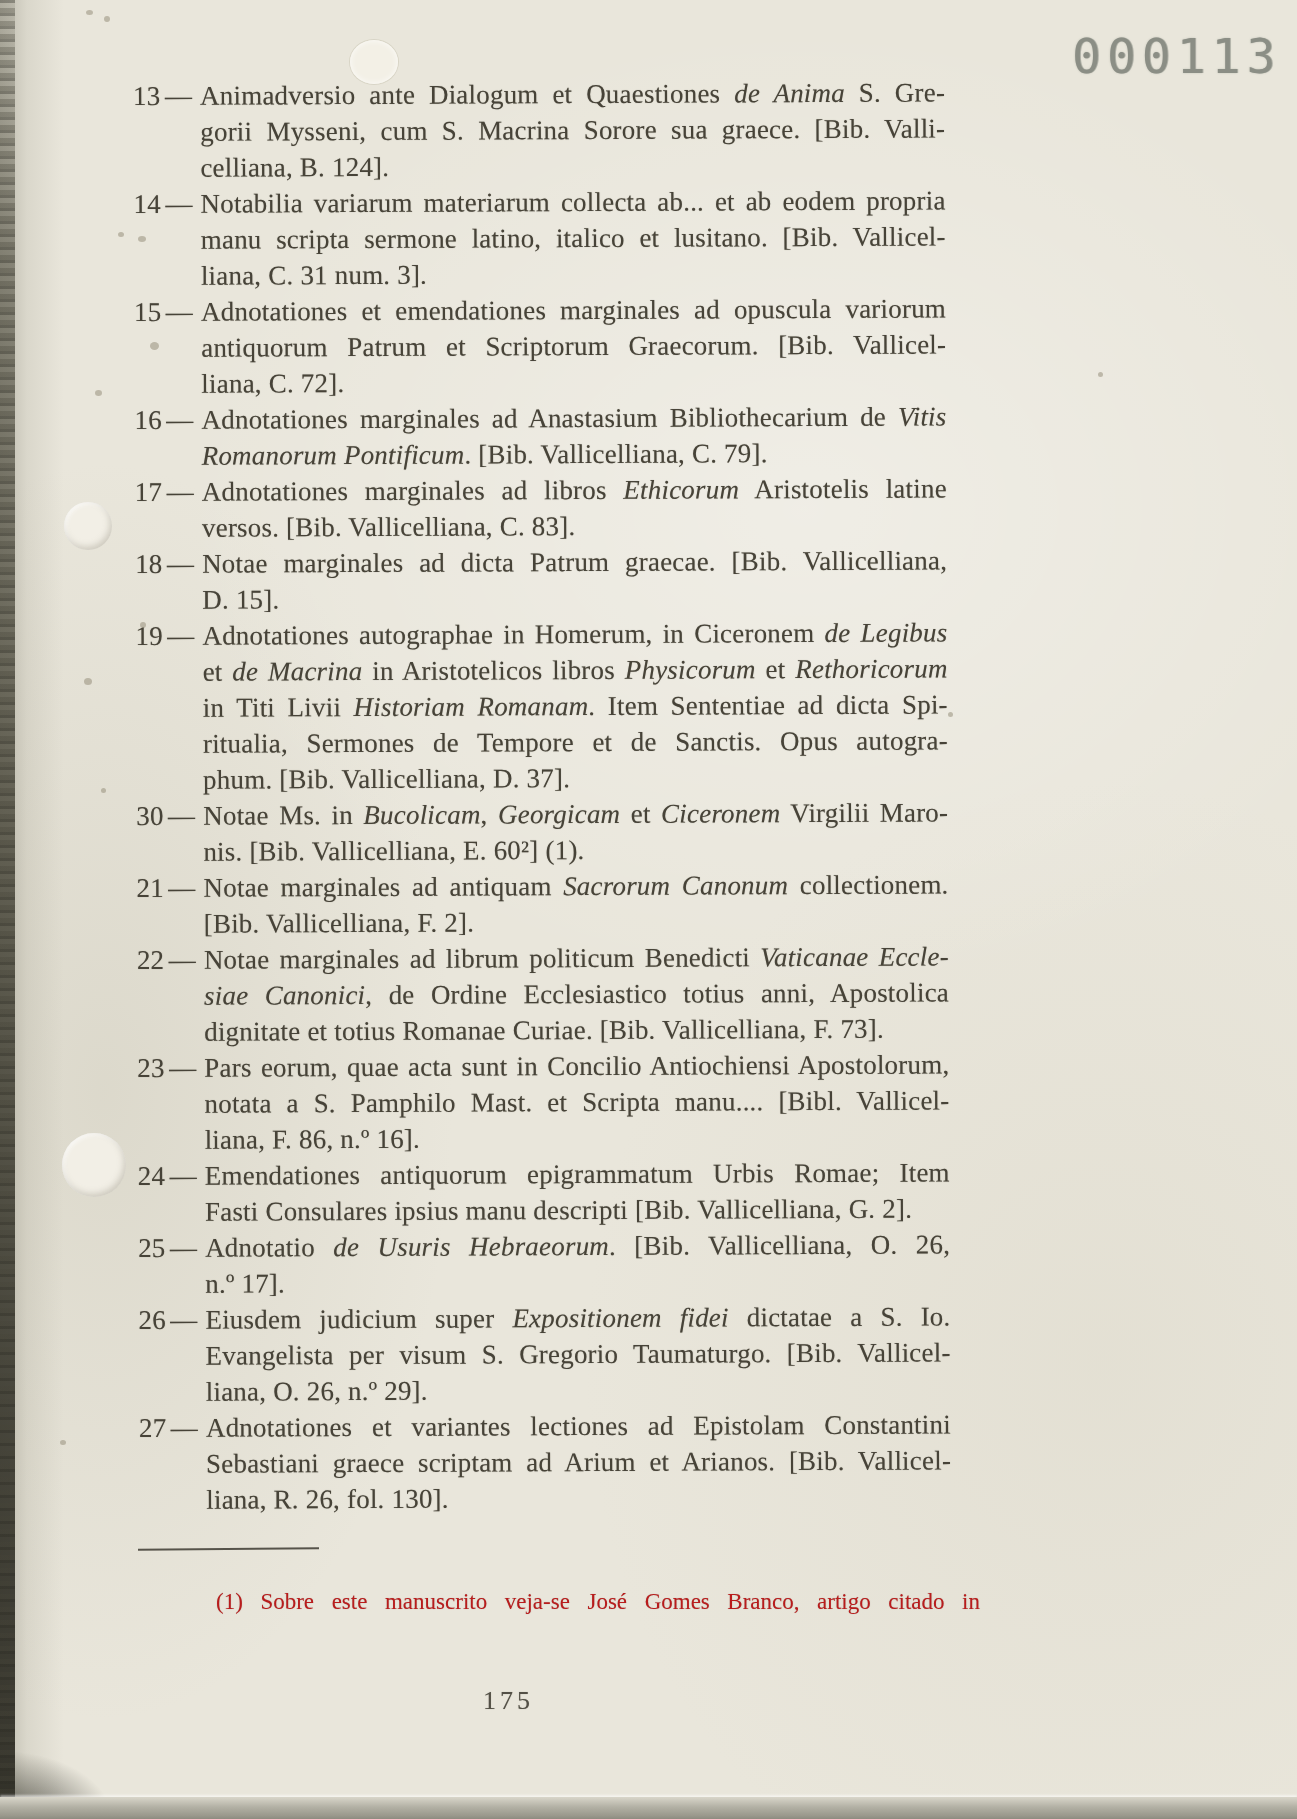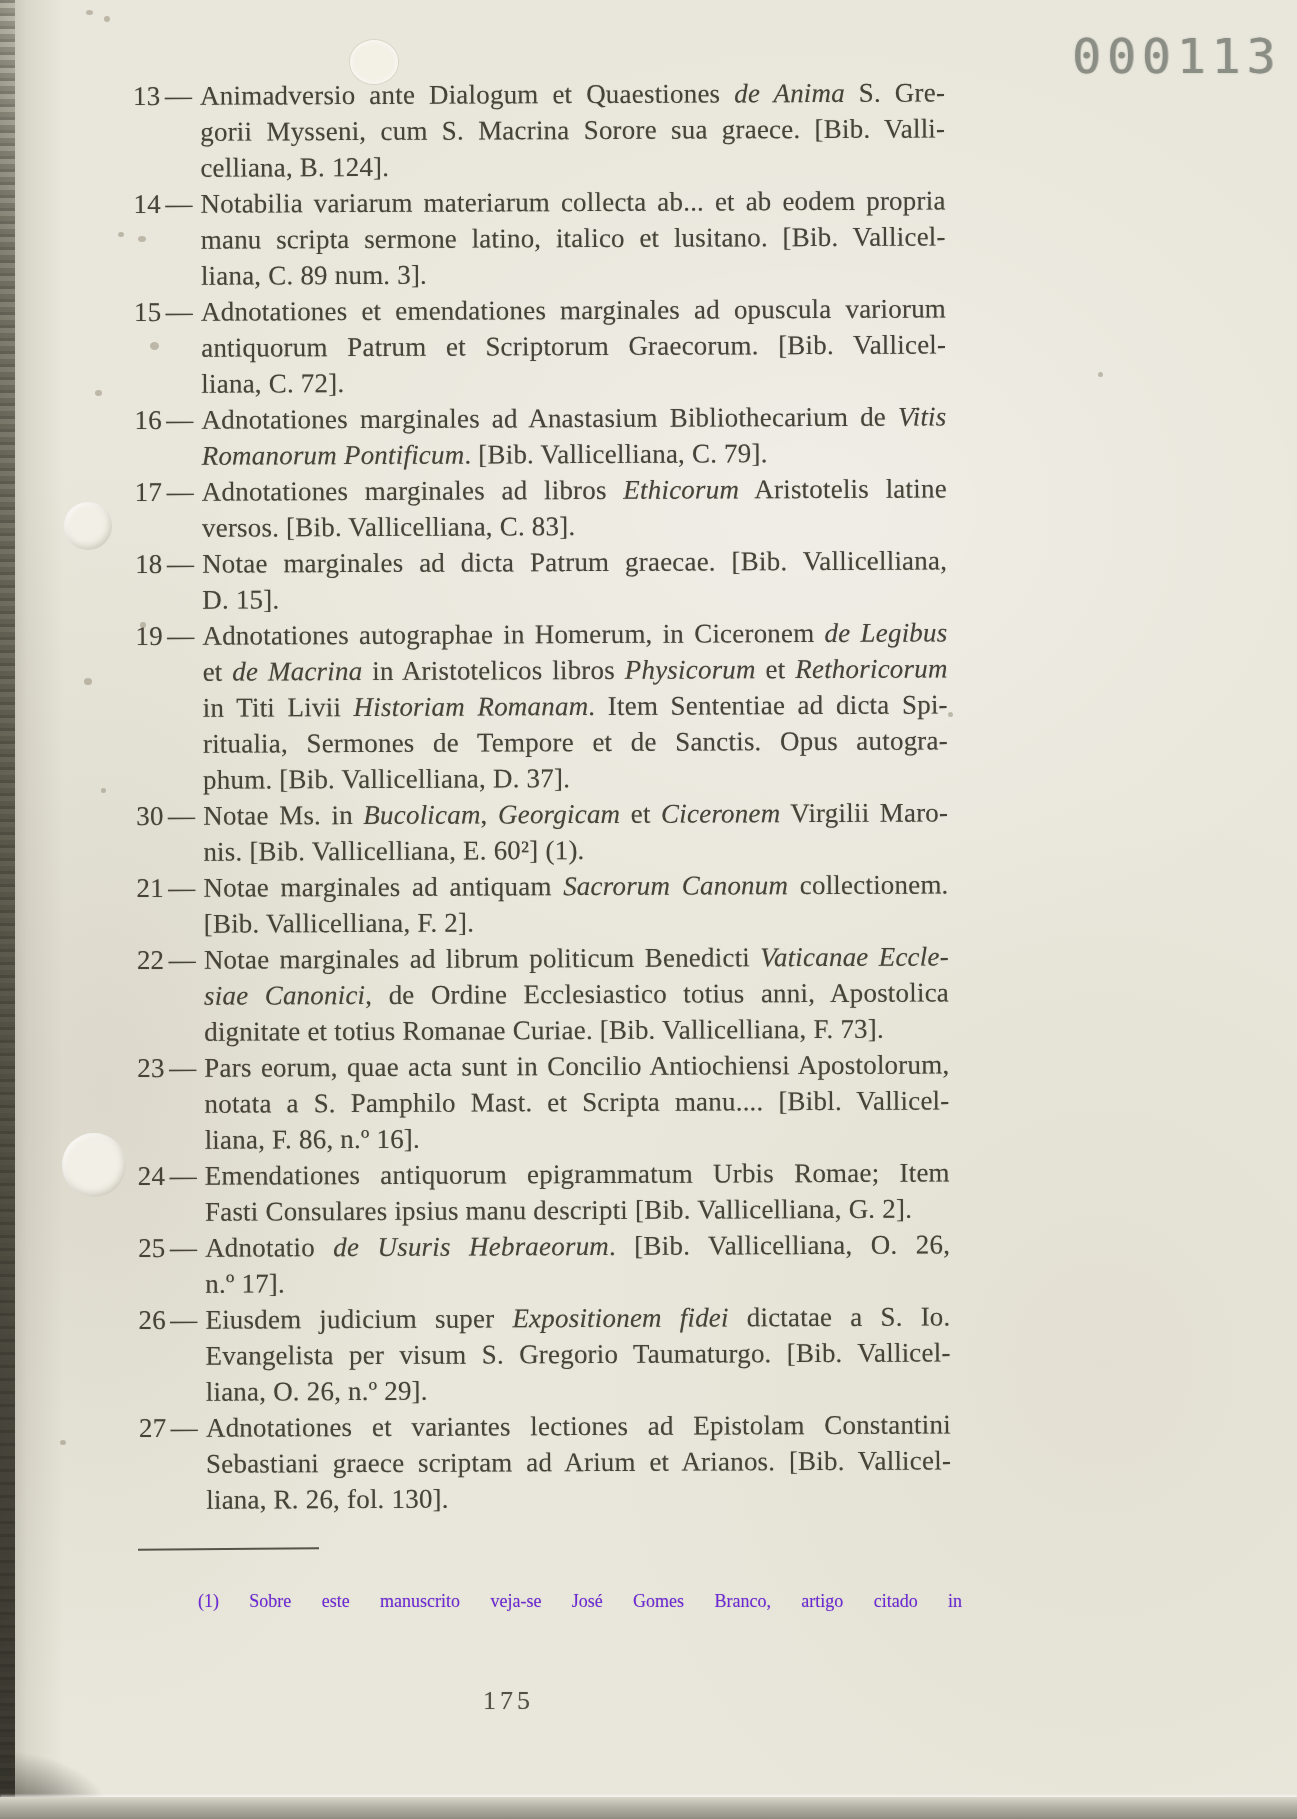--- a/index.html
+++ b/index.html
@@ -66,22 +66,22 @@
     display: flex; justify-content: space-between;
   }
   .line { white-space: nowrap; }
   .jl { text-align: justify; text-align-last: justify; }
   
   .fn-divider {
     position: absolute; left: 138px; top: 1548px; width: 181px; height: 2px;
     background: #56534a; transform: rotate(-0.5deg);
   }
   #footnote {
-    position: absolute; left: 116px; top: 1585px; width: 846px;
-    color: #6d28d9; font-size: 18px; line-height: 33px;
+    position: absolute; left: 134px; top: 1585px; width: 846px;
+    color: #b91c1c; font-size: 23px; line-height: 33px;
     text-shadow: 0 0 1px rgba(77,73,64,0.35);
   }
   #footnote .fn-first { text-indent: 82px; text-align: justify; text-align-last: justify; white-space: nowrap; }
   .sc { font-variant: small-caps; }
   
   .pageno {
     position: absolute; left: 483px; top: 1686px;
     color: #535046; font-size: 26px; letter-spacing: 4px;
     text-shadow: 0 0 1px rgba(83,80,70,0.4);
   }
@@ -117,21 +117,21 @@
         <div class="line jl"><span>gorii Mysseni, cum S. Macrina Sorore sua graece. [Bib. Valli-</span></div>
         <div class="line"><span>celliana, B. 124].</span></div>
       </div>
       <div class="entry">
         <span class="lead">
           <span>14</span>
           <span>—</span>
         </span>
         <div class="line jl"><span>Notabilia variarum materiarum collecta ab... et ab eodem propria</span></div>
         <div class="line jl"><span>manu scripta sermone latino, italico et lusitano. [Bib. Vallicel-</span></div>
-        <div class="line"><span>liana, C. 89 num. 3].</span></div>
+        <div class="line"><span>liana, C. 31 num. 3].</span></div>
       </div>
       <div class="entry">
         <span class="lead">
           <span>15</span>
           <span>—</span>
         </span>
         <div class="line jl"><span>Adnotationes et emendationes marginales ad opuscula variorum</span></div>
         <div class="line jl"><span>antiquorum Patrum et Scriptorum Graecorum. [Bib. Vallicel-</span></div>
         <div class="line"><span>liana, C. 72].</span></div>
       </div>

